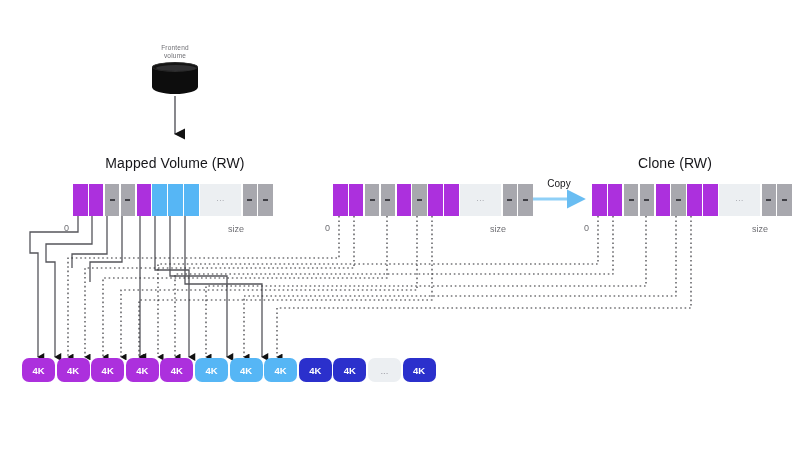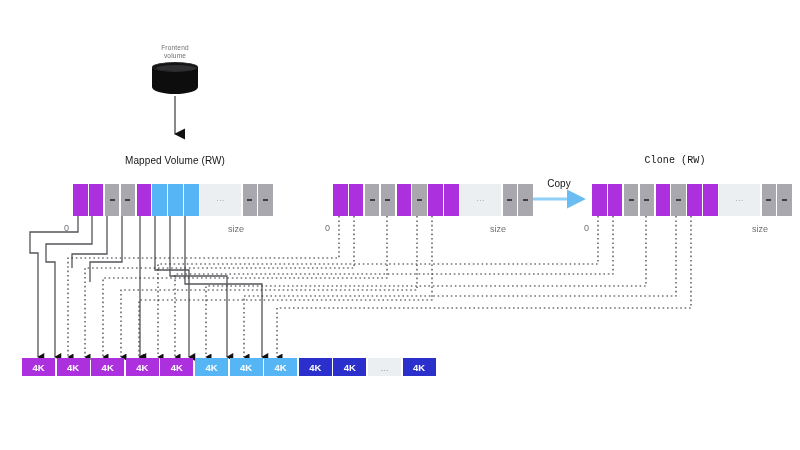--- a/index.html
+++ b/index.html
@@ -37,21 +37,21 @@
     box-sizing:border-box;
   }
   .cyl-sheen{
     position:absolute;left:3px;top:1.5px;width:40px;height:6px;
     background:#3a3a3c;border-radius:50%;opacity:.75;
   }
 
   
   .sec-title{
     position:absolute;
-    font-size:10px;
+    font-size:14px;
     font-weight:400;
     color:#16161a;
     text-align:center;
     letter-spacing:.1px;
     white-space:nowrap;
   }
 
   
   .strip{position:absolute;height:32px;display:flex;gap:1.4px;}
   .cell{
@@ -80,24 +80,25 @@
 
   
   .copy-label{
     position:absolute;left:531px;top:178px;width:56px;
     text-align:center;font-size:10px;color:#16161a;
   }
 
   
   .k-row{position:absolute;left:22px;top:358px;height:34px;display:flex;gap:1.6px;}
   .kcell{
-    width:33px;height:18px;
+    width:33px;height:24px;
     display:flex;align-items:center;justify-content:center;
     font-size:9.5px;font-weight:700;color:#ffffff;
     box-sizing:border-box;
+    border-radius:7px;
   }
   .k-purple{background:#ac30dd;}
   .k-blue{background:#56b6f5;}
   .k-navy{background:#2b30cc;}
   .k-empty{background:#eceff2;color:#9a9aa2;font-weight:400;}
 </style>
 </head>
 <body>
 
 <div id="stage">
@@ -211,21 +212,21 @@
       </div>
       <div class="cell c-gray" style="width: 14.5px;">
         <span class="dash"></span>
       </div>
     </div>
   <div class="axis-lab" style="left:325px;top:223px;">0</div>
   <div class="axis-lab" style="left:490px;top:224px;">size</div>
 
   <div class="copy-label">Copy</div>
 
-  <div class="sec-title" style="left:575px;top:155px;width:200px;font-family:Liberation Mono, monospace;">Clone (RW)</div>
+  <div class="sec-title" style="left:575px;top:155px;width:200px;">Clone (RW)</div>
   <div class="strip" id="strip-clone" style="left:592px;top:184px;">
       <div class="cell c-purple" style="width: 14.5px;"></div>
       <div class="cell c-purple" style="width: 14.5px;"></div>
       <div class="cell c-gray" style="width: 14.5px;">
         <span class="dash"></span>
       </div>
       <div class="cell c-gray" style="width: 14.5px;">
         <span class="dash"></span>
       </div>
       <div class="cell c-purple" style="width: 14.5px;"></div>

